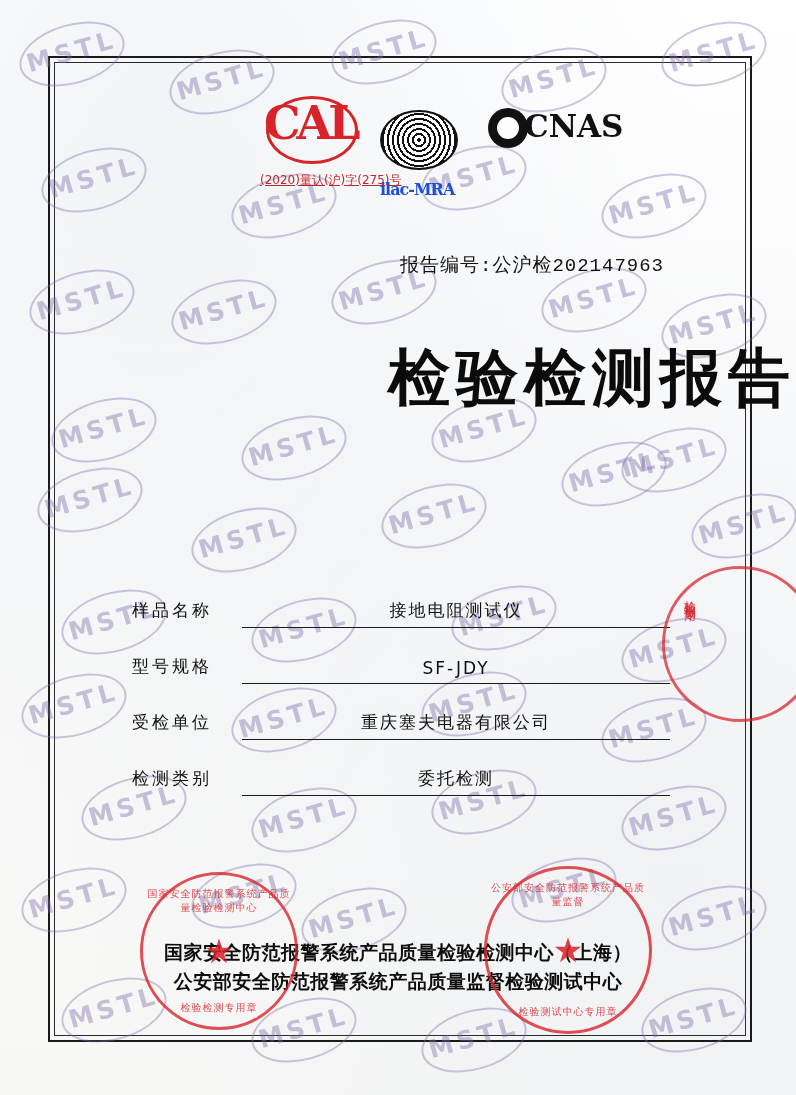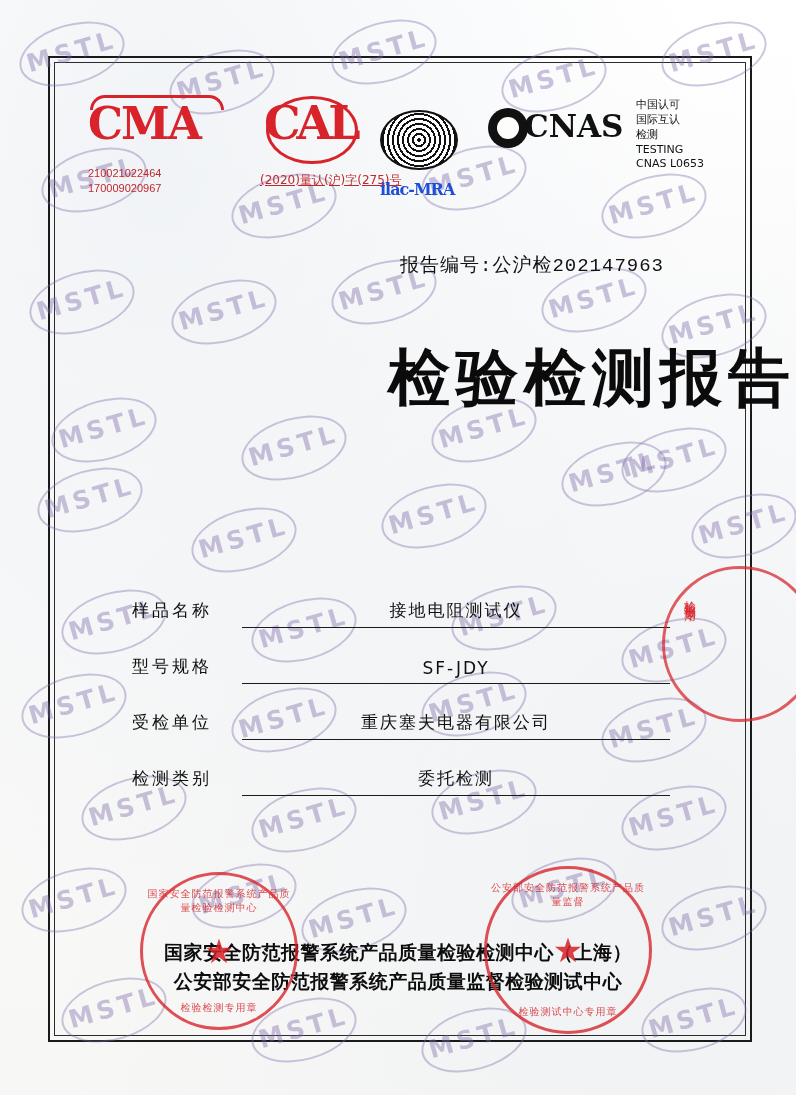--- a/index.html
+++ b/index.html
@@ -330,27 +330,20 @@
 <body>
 
 <div class="page">
 
   <div class="scan-tint"></div>
 
   <div class="doc-border"></div>
 
   <div class="logos">
 
-    <div class="cma-block">
-      <div class="cma-mark">CMA</div>
-      <div class="cma-nums">
-        <div>210021022464</div>
-        <div>170009020967</div>
-      </div>
-    </div>
 
     <div class="cal-block">
       <div class="cal-mark">
         <span class="cal-ring"></span>
         <span>CAL</span>
       </div>
       <div class="cal-nums">(2020)量认(沪)字(275)号</div>
     </div>
 
     <div class="ilac-block">
@@ -358,27 +351,20 @@
       <div class="ilac-text">ilac-MRA</div>
     </div>
 
     <div class="cnas-block">
       <div class="cnas-row">
         <div class="cnas-dot"></div>
         <div class="cnas-word">CNAS</div>
       </div>
     </div>
 
-    <div class="cnas-cn">
-      <div>中国认可</div>
-      <div>国际互认</div>
-      <div>检测</div>
-      <div>TESTING</div>
-      <div>CNAS L0653</div>
-    </div>
   </div>
 
   <div class="report-no">报告编号:公沪检202147963</div>
 
   <div class="doc-title">检验检测报告</div>
 
   <div class="fields">
     <div class="field-row">
       <div class="field-label">样品名称</div>
       <div class="field-value-wrap">

